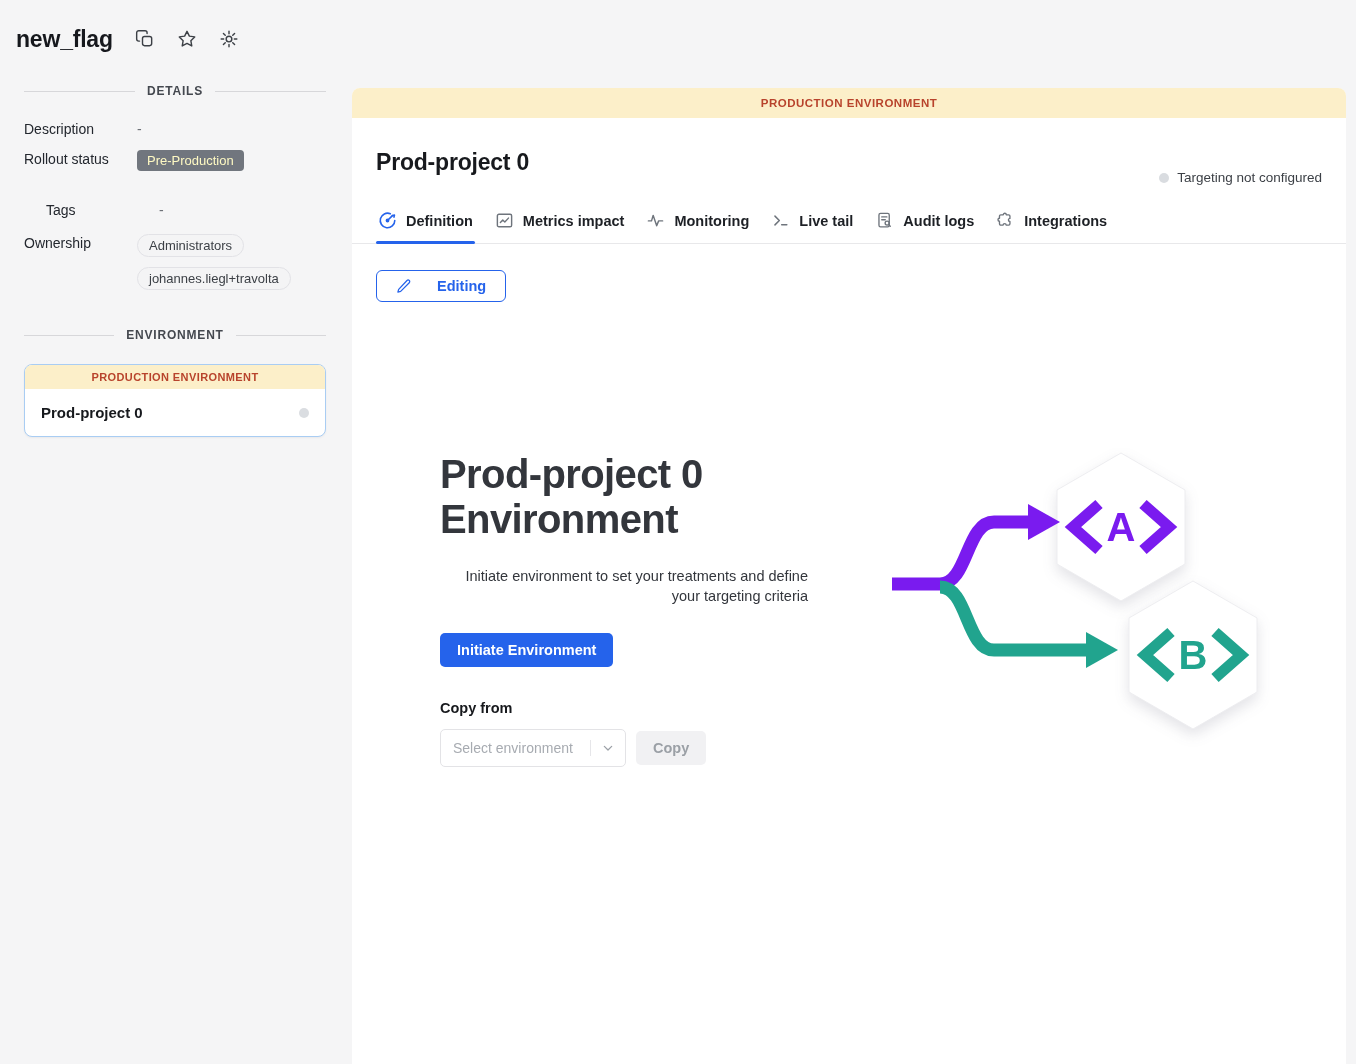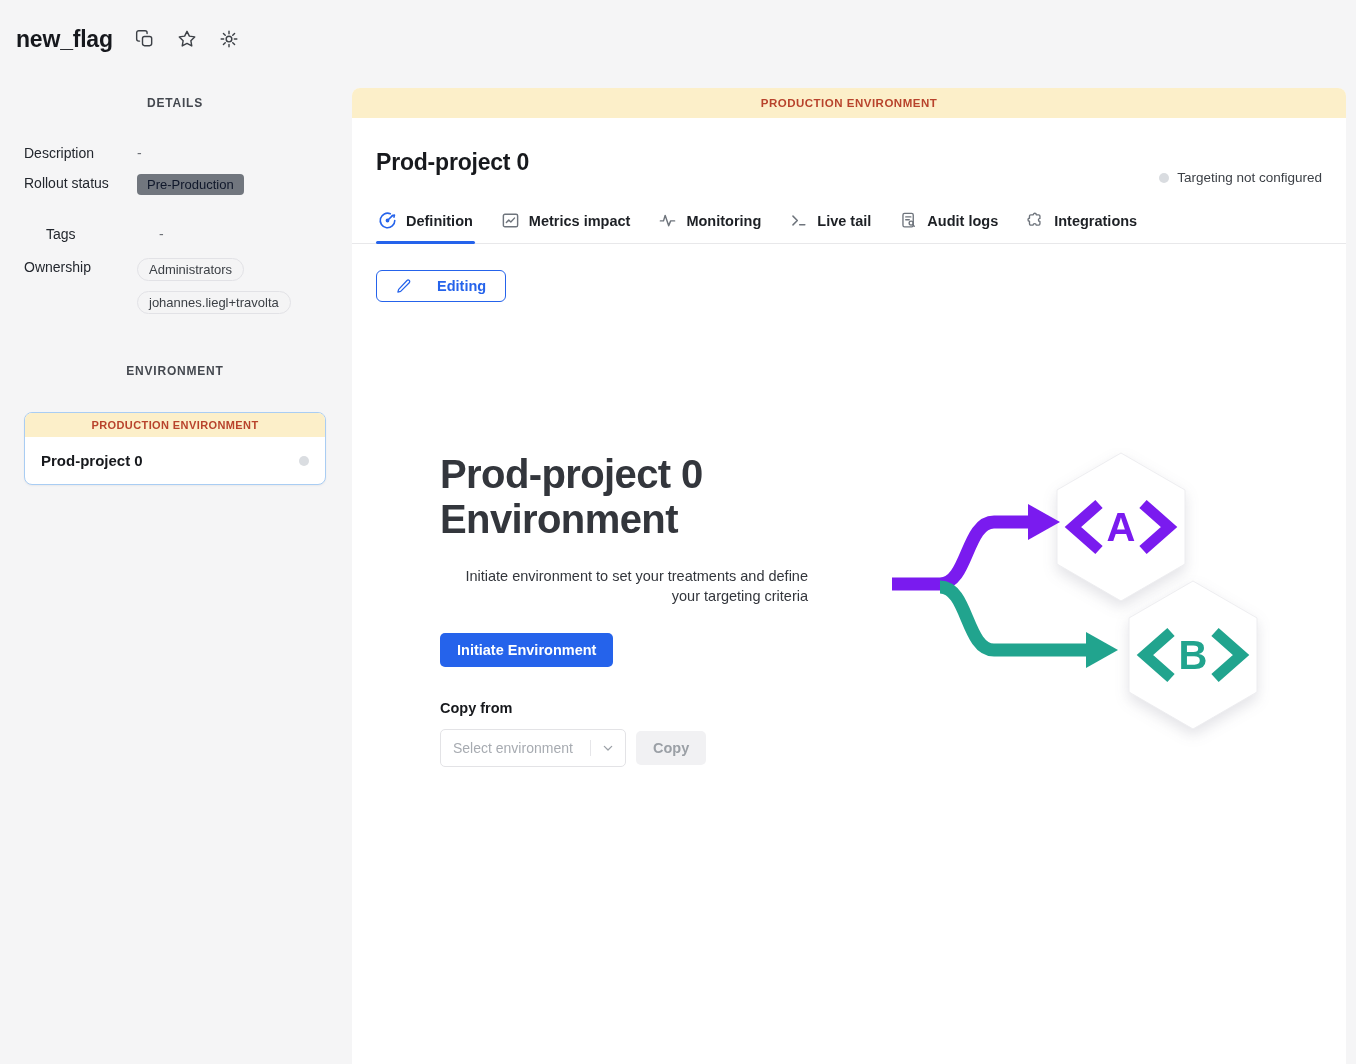--- a/index.html
+++ b/index.html
@@ -17,28 +17,28 @@
   .flag-title { font-size:23px; font-weight:bold; color:#16181d; letter-spacing:-0.2px; }
   .hdr-icons { display:flex; align-items:center; gap:22px; margin-left:22px; }
   .hdr-icon-btn { width:20px; height:20px; color:#3c4046; cursor:pointer; background:none; border:none; padding:0; }
   .hdr-icon-btn svg { width:20px; height:20px; display:block; }
 
   
   .body-row { display:flex; flex:1; align-items:stretch; min-height:0; }
 
   
   .sidebar { width:352px; flex:none; padding:14px 26px 0 24px; }
-  .section-header { display:flex; align-items:center; gap:12px; margin-bottom:22px;flex-direction:column; }
+  .section-header { display:flex; align-items:center; gap:12px; margin-bottom:22px; }
   .section-header .line { flex:1; height:1px; background:#d7d7da; }
   .section-header .txt { font-size:12px; font-weight:bold; letter-spacing:0.8px; color:#44484f; }
 
   .detail-row { display:flex; align-items:flex-start; margin-bottom:9px; min-height:21px; }
   .detail-label { width:113px; flex:none; font-size:14px; color:#23272e; padding-top:1px; }
   .detail-value { font-size:14px; color:#6d7177; padding-top:1px; }
-  .rollout-badge { display:inline-block; background:#71767e; color:#0f172a; font-size:13px; padding:3px 10px; border-radius:4px; }
+  .rollout-badge { display:inline-block; background:#71767e; color:#fef9c3; font-size:13px; padding:3px 10px; border-radius:4px; }
   .pill-stack { display:flex; flex-direction:column; align-items:flex-start; gap:10px; }
   .owner-pill { display:inline-block; background:#f4f4f5; border:1px solid #e2e2e6; border-radius:13px; padding:3px 11px; font-size:13px; color:#3c4046; }
   .row-rollout { margin-bottom:30px; }
   .row-tags { margin-bottom:12px;margin-left:22px; }
 
   .env-section { margin-top:38px; }
   .env-card { background:#fff; border:1px solid #e9e9eb; border-radius:8px; overflow:hidden; margin-bottom:20px;
               box-shadow:0 1px 2px rgba(20,20,40,0.05); cursor:pointer; }
   .env-card.selected { border-color:#a9cdf3; }
   .env-banner { background:#fcefc9; color:#b8432c; font-size:11px; font-weight:bold; letter-spacing:0.4px; text-align:center; padding:6px 0; }
@@ -47,21 +47,21 @@
   .env-dot { width:10px; height:10px; border-radius:50%; background:#dadde1; flex:none; }
 
   
   .main-panel { flex:1; margin:18px 10px 0 0; background:#fff; border-radius:8px 8px 0 0; display:flex; flex-direction:column; min-width:0; }
   .prod-banner { background:#fcefc9; color:#b8432c; font-size:11.5px; font-weight:bold; letter-spacing:0.5px; text-align:center; padding:9px 0; border-radius:8px 8px 0 0; flex:none; }
   .panel-header { display:flex; align-items:center; justify-content:space-between; padding:22px 24px 18px 24px; flex:none; }
   .panel-title { font-size:23px; font-weight:bold; color:#17191d; letter-spacing:-0.2px; }
   .targeting-status { display:flex; align-items:center; gap:8px; font-size:13.5px; color:#3c4046;margin-top:30px; }
   .status-dot { width:10px; height:10px; border-radius:50%; background:#d9dce0; }
 
-  .tabs { display:flex; gap:24px; padding:0 24px; border-bottom:1px solid #e8e8ea; flex:none; }
+  .tabs { display:flex; gap:18px; padding:0 24px; border-bottom:1px solid #e8e8ea; flex:none; }
   .tab { display:flex; align-items:center; gap:9px; padding:8px 2px 13px 2px; font-size:14.5px; font-weight:bold; color:#1d2025; cursor:pointer; position:relative; background:none; border:none; font-family:inherit; }
   .tab .ticon { width:19px; height:19px; color:#6e747c; flex:none; }
   .tab .ticon svg { width:19px; height:19px; display:block; }
   .tab.active .ticon { color:#2563eb; }
   .tab.active::after { content:''; position:absolute; left:0; right:0; bottom:-1px; height:3px; background:#2563eb; border-radius:2px; }
 
   .editing-row { padding:26px 24px 0 24px; flex:none; }
   .editing-btn { display:inline-flex; align-items:center; gap:25px; background:#fff; border:1.5px solid #2563eb; color:#2563eb;
                  font-weight:bold; font-size:14.5px; padding:7px 19px; border-radius:6px; cursor:pointer; font-family:inherit; }
   .editing-btn svg { width:16px; height:16px; display:block; }

